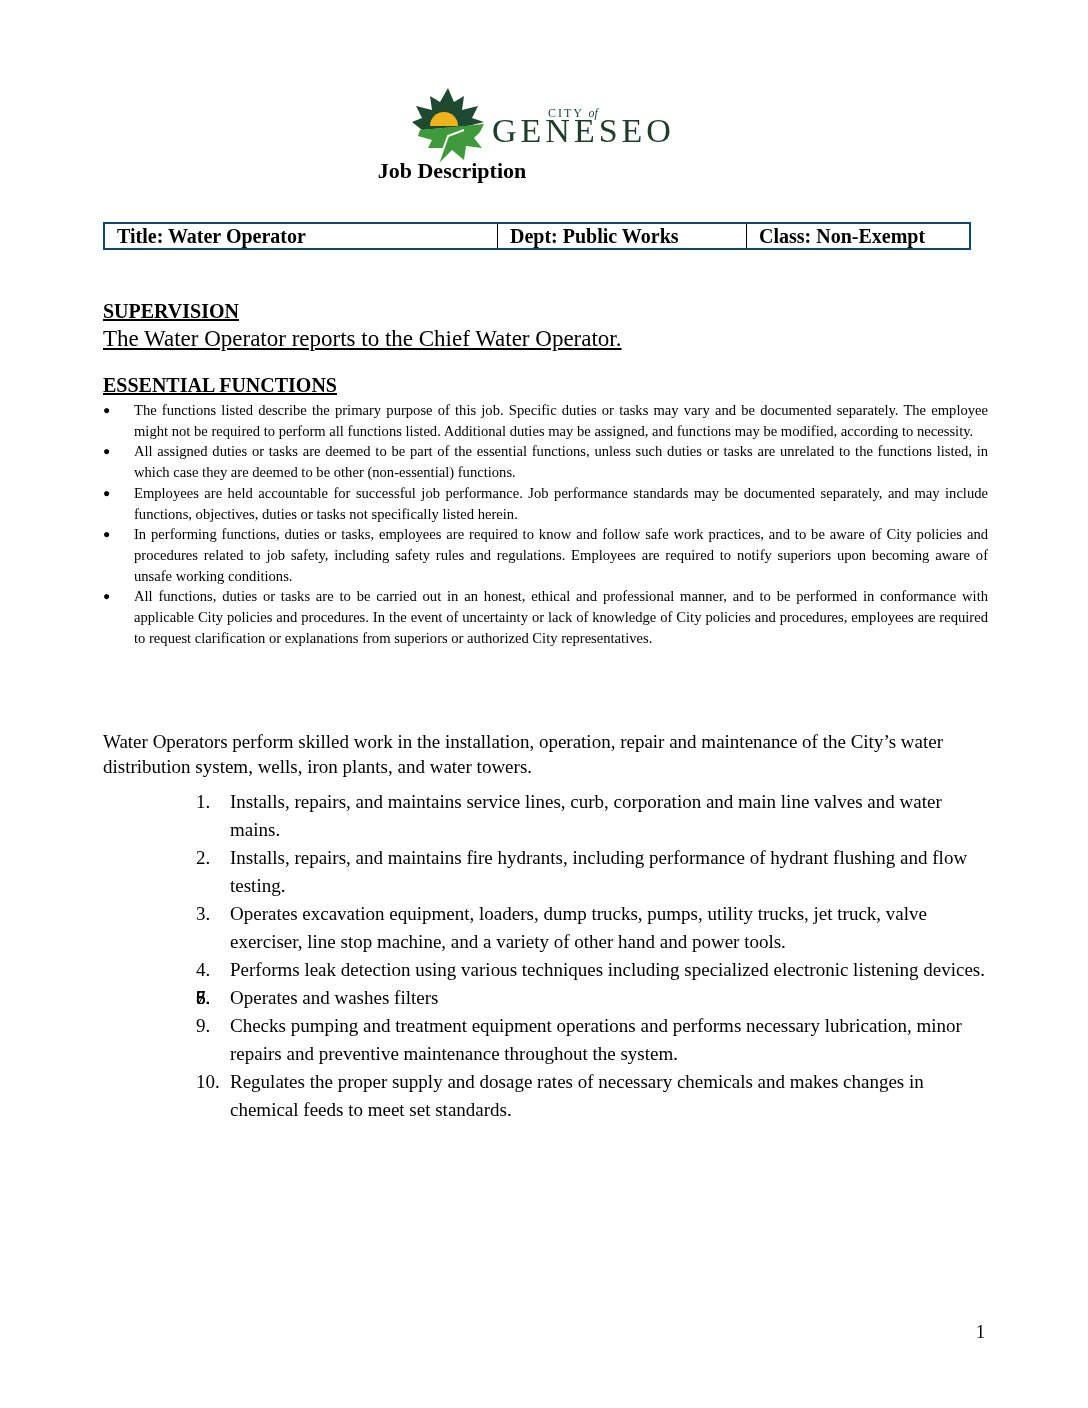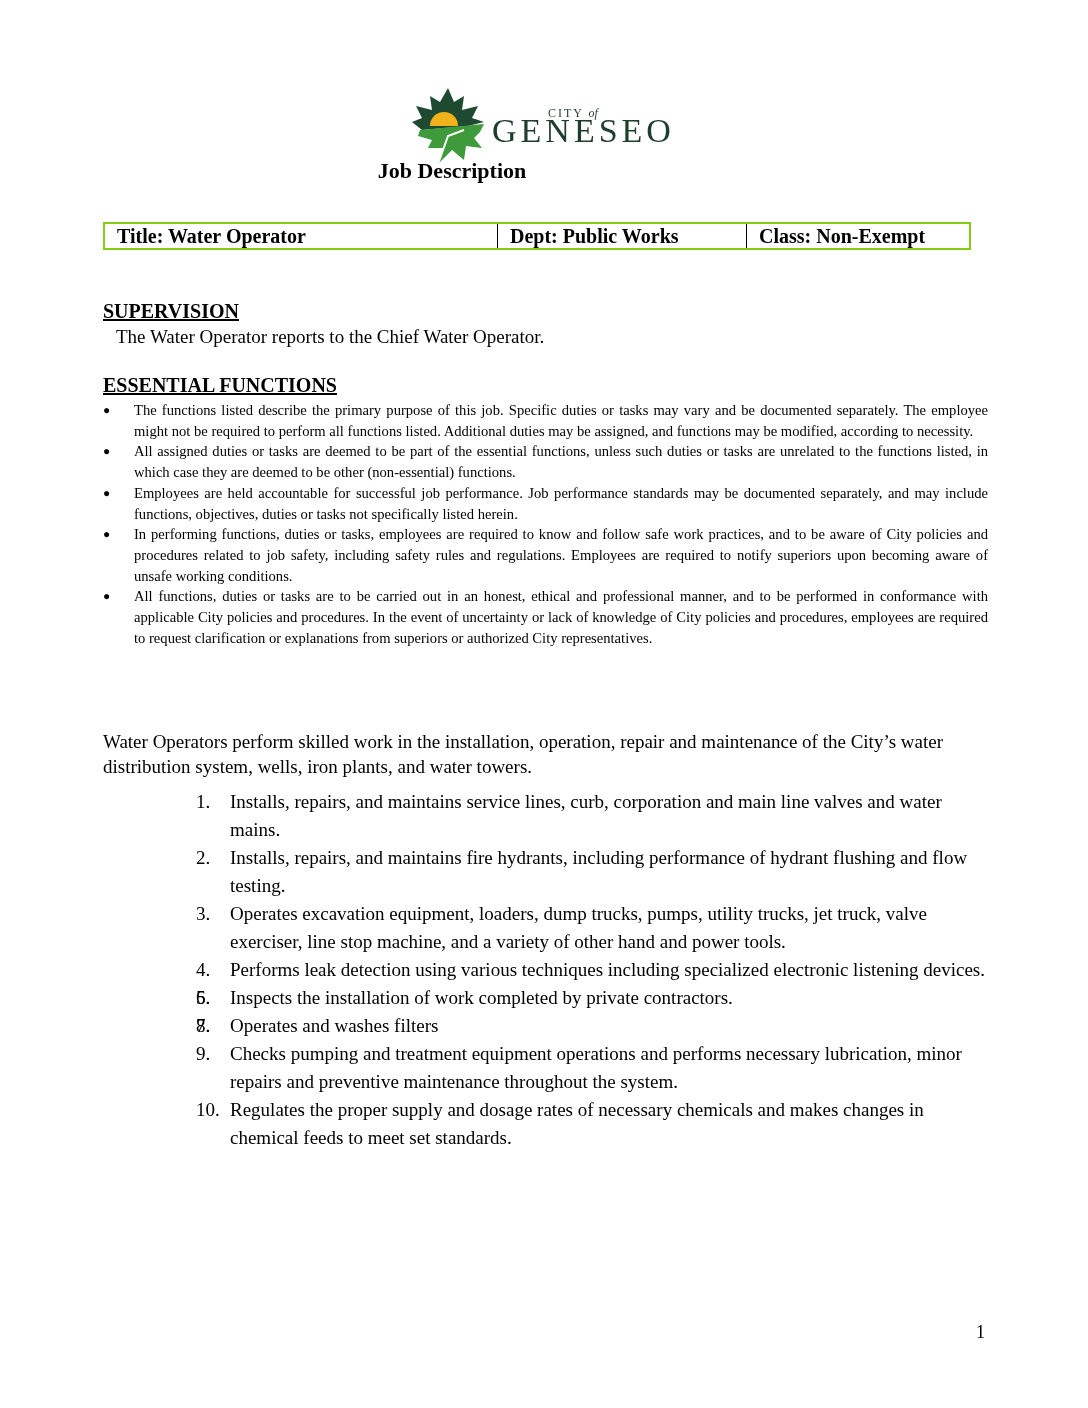--- a/index.html
+++ b/index.html
@@ -9,26 +9,26 @@
   .logo { position: absolute; left: 408px; top: 86px; width: 260px; height: 80px; }
   .logo-leaf { position: absolute; left: 0; top: 0; width: 80px; height: 80px; }
   .logo-cityof { position: absolute; left: 140px; top: 20px; font-size: 12px; letter-spacing: 2px; color: #1f3d2b; }
   .logo-cityof i { font-style: italic; letter-spacing: 0; }
   .logo-name { position: absolute; left: 84px; top: 26px; font-size: 34px; letter-spacing: 4px; color: #1f3d2b; font-variant: small-caps; }
 
   .doc-title { position: absolute; left: 0; width: 904px; top: 158px; text-align: center;
                font-weight: bold; font-size: 22px; }
 
   .info-table { position: absolute; left: 103px; top: 222px; width: 868px; height: 28px;
-                border: 2px solid #84cc16; border-collapse: collapse; box-sizing: border-box; }
+                border: 2px solid #0c4a6e; border-collapse: collapse; box-sizing: border-box; }
   .info-table td { border: 1.5px solid #000; font-weight: bold; font-size: 20px; padding: 0 0 0 12px;
                    height: 24px; vertical-align: middle; }
 
   .section-head { position: absolute; left: 103px; font-weight: bold; font-size: 20px; text-decoration: underline; }
-  .body-line { position: absolute; left: 116px; font-size: 19px; }
+  .body-line { position: absolute; left: 103px; font-size: 23px; text-decoration: underline; }
 
   .bullets { position: absolute; left: 103px; top: 400px; width: 885px; margin: 0; padding: 0; list-style: none; }
   .bullets li { position: relative; padding-left: 31px; font-size: 14.6px; line-height: 20.7px; text-align: justify; }
   .bullets li .dot { position: absolute; left: 0; top: 0; font-size: 12px; }
 
   .intro { position: absolute; left: 103px; top: 716px; width: 880px; font-size: 19px; line-height: 25px; margin-top: 13px; }
 
   .numbered { position: absolute; left: 196px; top: 788px; width: 800px; margin: 0; padding: 0; list-style: none; }
   .numbered li { position: relative; padding-left: 34px; font-size: 19px; line-height: 28px; }
   .numbered li .num { position: absolute; left: 0; top: 0; }
@@ -75,20 +75,20 @@
 </ul>
 
 <div class="intro">Water Operators perform skilled work in the installation, operation, repair and maintenance of the City’s water distribution system, wells, iron plants, and water towers.</div>
 
 <ol class="numbered">
   <li><span class="num">1.</span><span>Installs, repairs, and maintains service lines, curb, corporation and main line valves and water mains.</span></li>
   <li><span class="num">2.</span><span>Installs, repairs, and maintains fire hydrants, including performance of hydrant flushing and flow testing.</span></li>
   <li><span class="num">3.</span><span>Operates excavation equipment, loaders, dump trucks, pumps, utility trucks, jet truck, valve exerciser, line stop machine, and a variety of other hand and power tools.</span></li>
   <li><span class="num">4.</span><span>Performs leak detection using various techniques including specialized electronic listening devices.</span></li>
   <li><span class="num">5.</span></li>
-  <li><span class="num">6.</span><span>Inspects the installation of work completed by private contractors.</span></li>
+  <li><span class="num">6.</span></li>
   <li><span class="num">7.</span></li>
   <li><span class="num">8.</span><span>Operates and washes filters</span></li>
   <li><span class="num">9.</span><span>Checks pumping and treatment equipment operations and performs necessary lubrication, minor repairs and preventive maintenance throughout the system.</span></li>
   <li><span class="num">10.</span><span>Regulates the proper supply and dosage rates of necessary chemicals and makes changes in chemical feeds to meet set standards.</span></li>
 </ol>
 
 <div class="page-num">1</div>
 
 </body></html>

